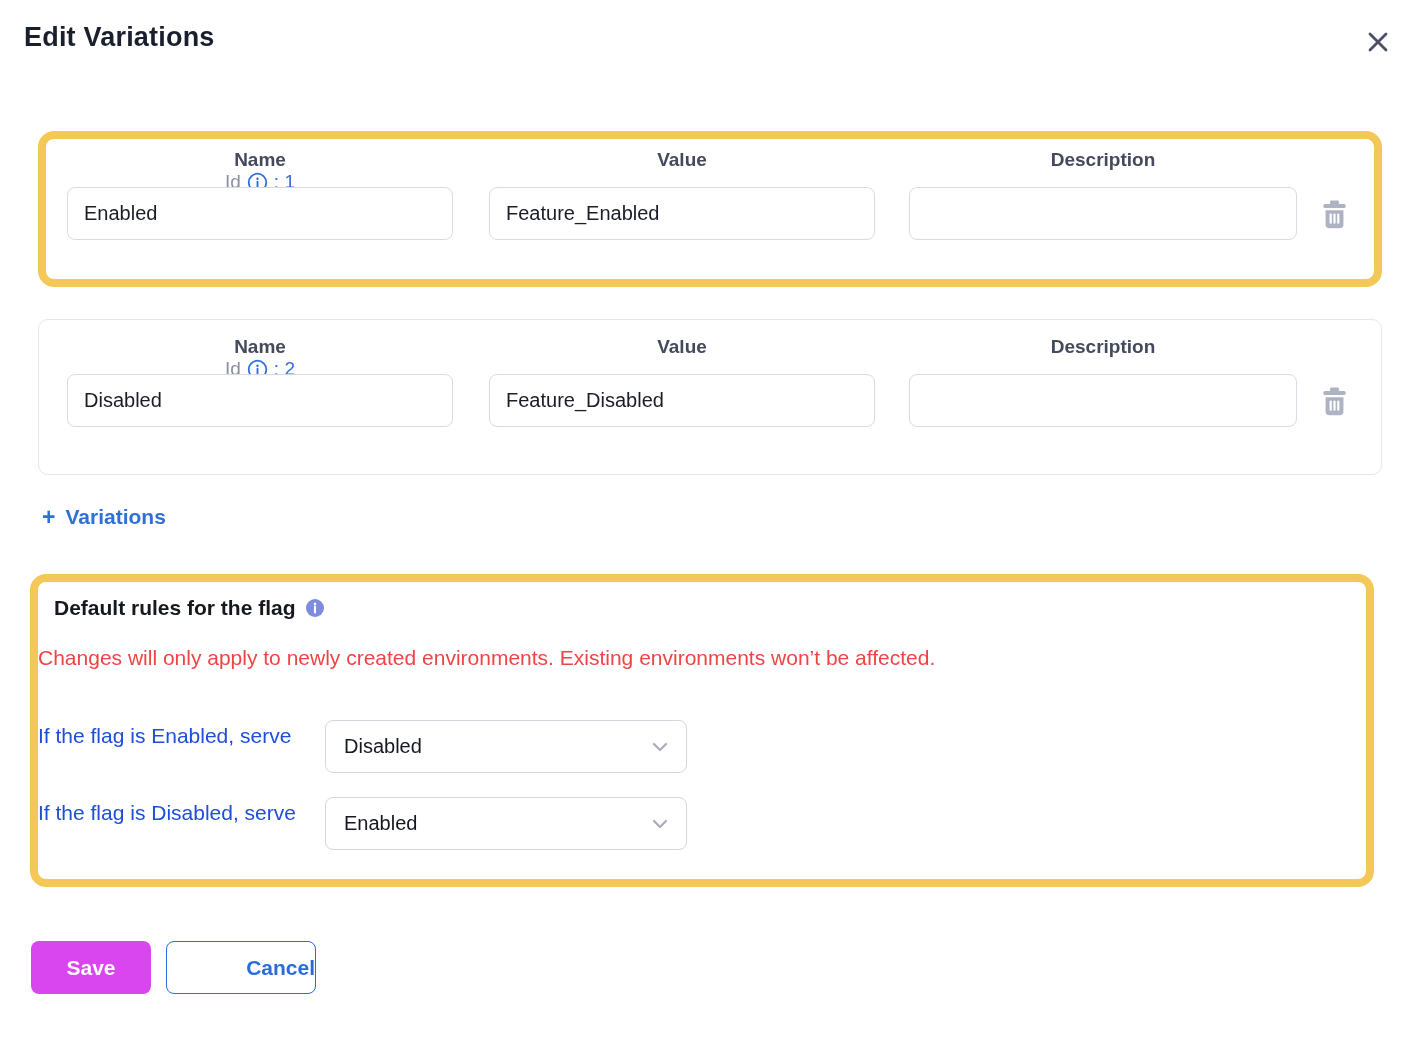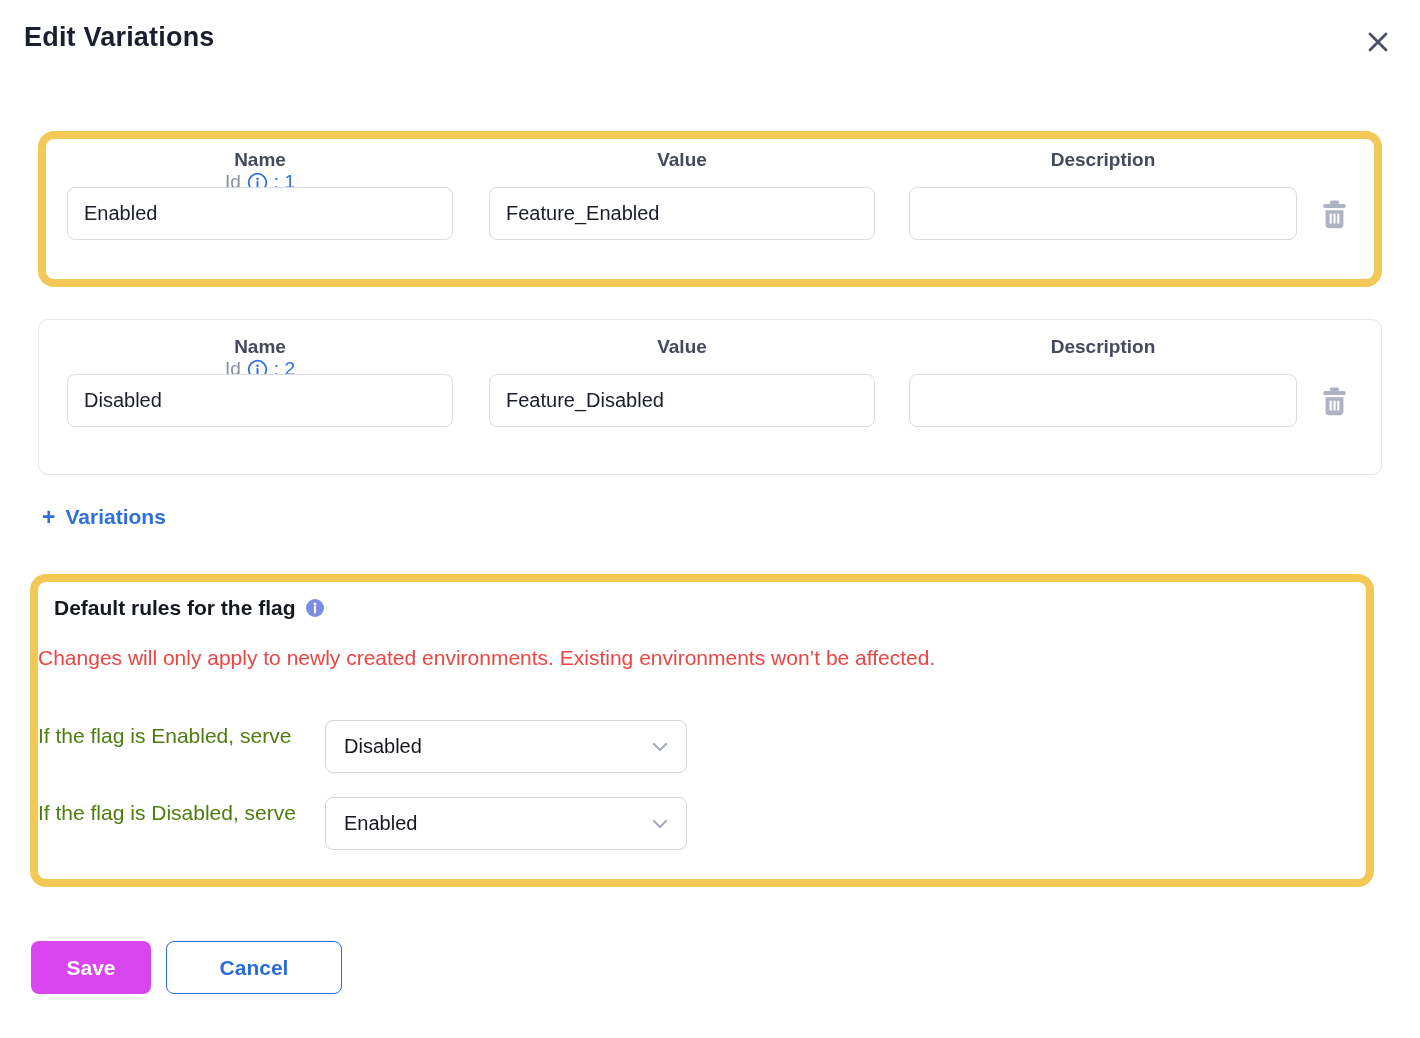--- a/index.html
+++ b/index.html
@@ -74,41 +74,41 @@
     background: #fff;
     padding: 14px 24px 24px 0;
     height: 313px;
   }
   .dr-title-row { display: flex; align-items: center; gap: 9px; padding-left: 16px; }
   .dr-title { font-size: 21px; font-weight: 700; color: #14181f; }
   .dr-note { margin-top: 26px; font-size: 21px; color: #ef4444; }
   .rule-row { display: flex; align-items: flex-start; margin-top: 24px; }
   .rule-row.first { margin-top: 50px; }
   .rule-label {
-    width: 287px; font-size: 21px; line-height: 31px; color: #4d7c0f;
+    width: 287px; font-size: 21px; line-height: 31px; color: #1d4ed8;
   }
   .select-box {
     width: 362px; height: 53px;
     border: 1px solid #d4d6de; border-radius: 8px;
     display: flex; align-items: center; justify-content: space-between;
     padding: 0 18px; cursor: pointer; background: #fff;
   }
   .select-value { font-size: 20px; color: #15181f; }
 
   
   .footer { display: flex; gap: 15px; margin: 54px 0 0 31px; }
   .btn {
     height: 53px; border-radius: 8px; font-family: inherit;
     font-size: 21px; font-weight: 700; cursor: pointer;
   }
   .btn-save {
     width: 120px; background: #d946ef; color: #ffffff; border: none; cursor: default;
   }
   .btn-cancel {
-    width: 176px; background: #ffffff; color: #2a6bd8; border: 1px solid #2a6bd8;
+    width: 150px; background: #ffffff; color: #2a6bd8; border: 1px solid #2a6bd8; text-align: right;
   }
 
   svg { display: block; }
 </style>
 </head>
 <body>
 
 
 
 

